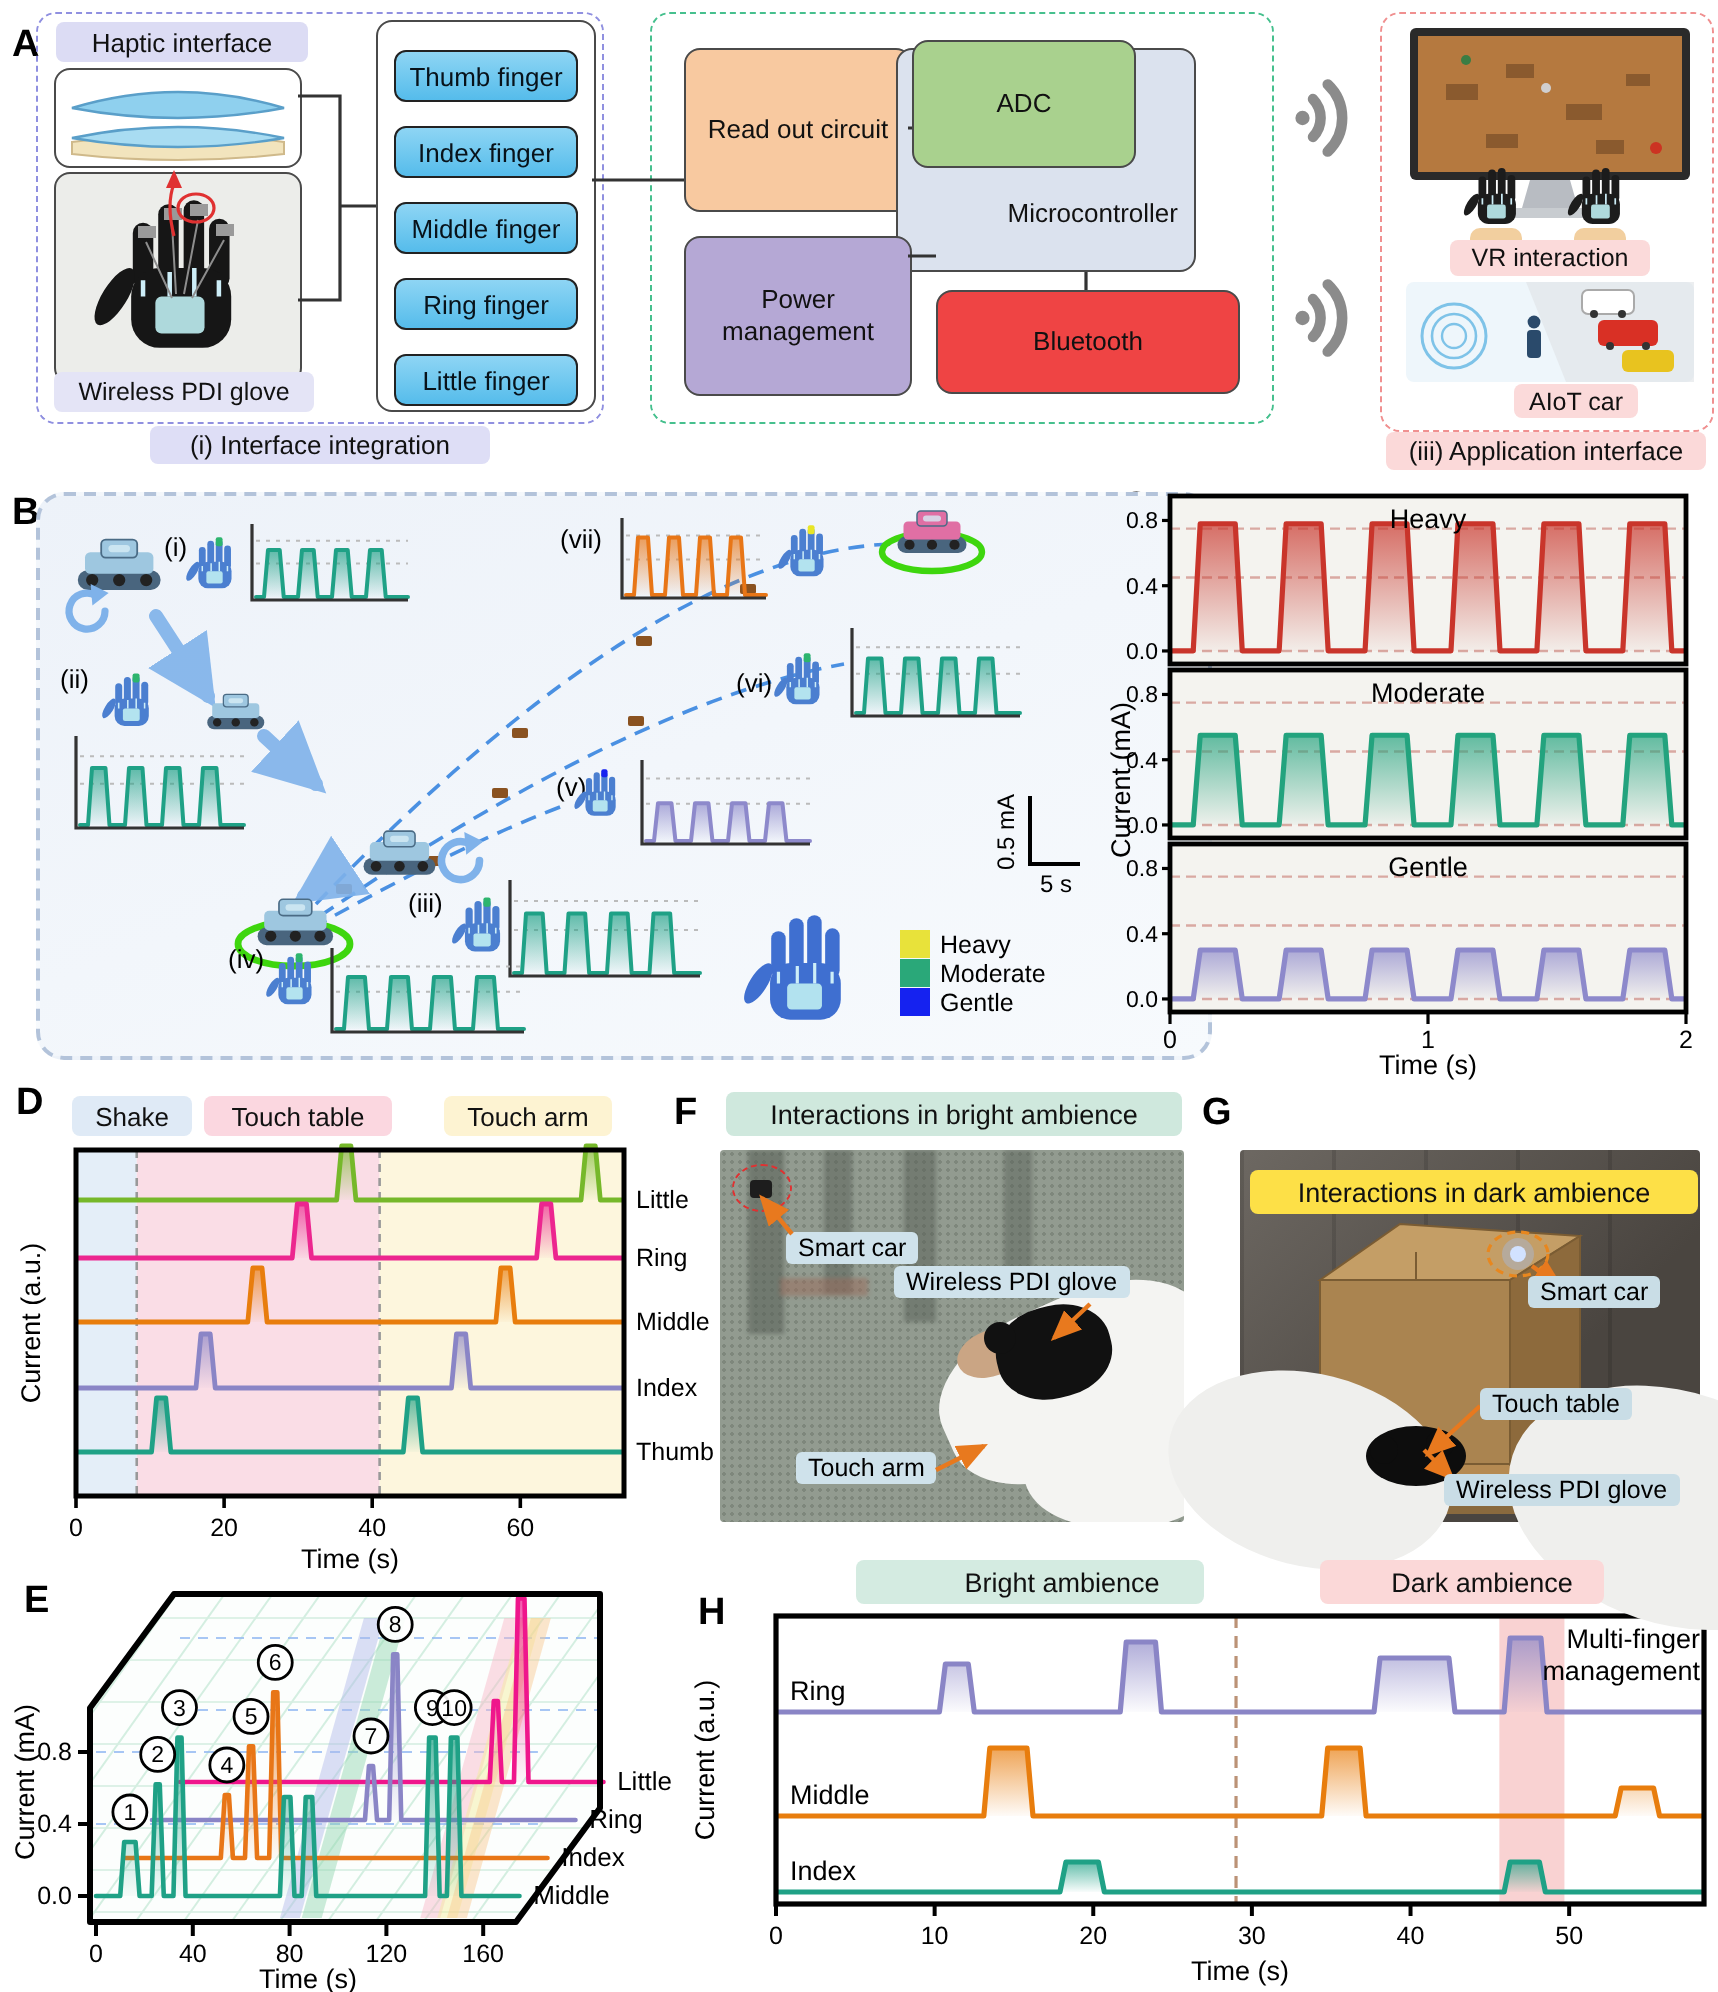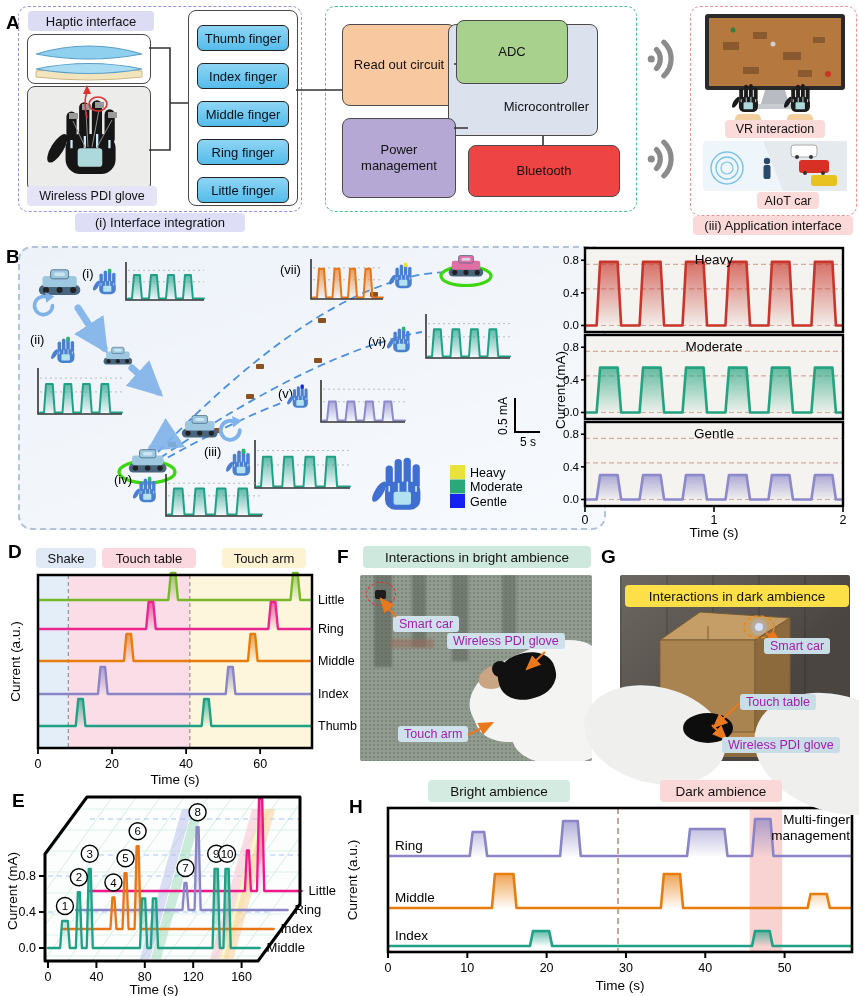--- a/index.html
+++ b/index.html
@@ -4,21 +4,21 @@
 <style>
   html,body{margin:0;padding:0;background:#ffffff;}
   #fig{position:relative;width:859px;height:996px;background:#fff;font-family:"Liberation Sans",sans-serif;overflow:hidden;}
   .letter{position:absolute;font-weight:bold;font-size:19px;color:#000;}
   .dash-box{position:absolute;border-radius:10px;}
   .pill{position:absolute;display:flex;align-items:center;justify-content:center;border-radius:4px;font-size:13px;color:#111;white-space:nowrap;}
   .blk{position:absolute;border:1.3px solid #4a4a4a;border-radius:8px;display:flex;align-items:center;justify-content:center;text-align:center;font-size:13px;line-height:1.2;color:#111;}
   .whitebox{position:absolute;background:#fff;border:1.5px solid #4a4a4a;border-radius:8px;}
   .finger{position:absolute;left:8px;width:90px;height:24px;background:linear-gradient(#8ed5f4,#55bceb);border:1.4px solid #222;border-radius:6px;display:flex;align-items:center;justify-content:center;font-size:13px;color:#08121a;}
   .photo{position:absolute;overflow:hidden;border-radius:2px;}
-  .lbl{position:absolute;background:#cfe2eb;border-radius:3px;font-size:12.5px;padding:1px 6px;white-space:nowrap;color:#a21caf;z-index:6;}
+  .lbl{position:absolute;background:#cfe2eb;border-radius:3px;font-size:12.5px;padding:1px 6px;white-space:nowrap;color:#000000;z-index:6;}
   svg{position:absolute;overflow:visible;}
   svg.layer{pointer-events:none;}
   .hdr{z-index:5;}
 </style>
 </head>
 <body>
 
 <svg width="0" height="0" style="position:absolute">
   <defs>
     <g id="handSym">
@@ -572,22 +572,22 @@
       <circle cx="177.505" cy="87" r="8.5" fill="#fff" fill-opacity="0.92" stroke="#000" stroke-width="1.4"></circle>
       <text x="177.505" y="91" font-size="11.5" text-anchor="middle" fill="#000" font-family="Liberation Sans, sans-serif">7</text>
       <circle cx="189.605" cy="31.200000000000003" r="8.5" fill="#fff" fill-opacity="0.92" stroke="#000" stroke-width="1.4"></circle>
       <text x="189.605" y="35.2" font-size="11.5" text-anchor="middle" fill="#000" font-family="Liberation Sans, sans-serif">8</text>
       <circle cx="208.19" cy="72.8" r="8.5" fill="#fff" fill-opacity="0.92" stroke="#000" stroke-width="1.4"></circle>
       <text x="208.19" y="76.8" font-size="11.5" text-anchor="middle" fill="#000" font-family="Liberation Sans, sans-serif">9</text>
       <circle cx="219.07999999999998" cy="72.8" r="8.5" fill="#fff" fill-opacity="0.92" stroke="#000" stroke-width="1.4"></circle>
       <text x="219.07999999999998" y="76.8" font-size="11.5" text-anchor="middle" fill="#000" font-family="Liberation Sans, sans-serif">10</text>
     </svg>
 
-  <div class="pill hdr" style="left:428px;top:780px;width:142px;height:22px;background:#d4ebe1;font-size:13.5px;">Bright ambience</div>
-  <div class="pill hdr" style="left:660px;top:780px;width:122px;height:22px;background:#fbd8d8;font-size:13.5px;">Dark ambience</div>
+  <div class="pill hdr" style="left:428px;top:780px;width:142px;height:22px;background:#d4ebe1;font-size:13.5px;padding-left:32px;">Bright ambience</div>
+  <div class="pill hdr" style="left:660px;top:780px;width:122px;height:22px;background:#fbd8d8;font-size:13.5px;padding-left:20px;">Dark ambience</div>
   <svg id="svgH" class="layer" width="514" height="218" style="left:345px;top:778px">
       <defs>
         <linearGradient id="gh0" x1="0" y1="0" x2="0" y2="1">
           <stop offset="0" stop-color="#8a85c6" stop-opacity="0.7"></stop>
           <stop offset="1" stop-color="#8a85c6" stop-opacity="0.03"></stop>
         </linearGradient>
         <linearGradient id="gh1" x1="0" y1="0" x2="0" y2="1">
           <stop offset="0" stop-color="#e87d0d" stop-opacity="0.7"></stop>
           <stop offset="1" stop-color="#e87d0d" stop-opacity="0.03"></stop>
         </linearGradient>

